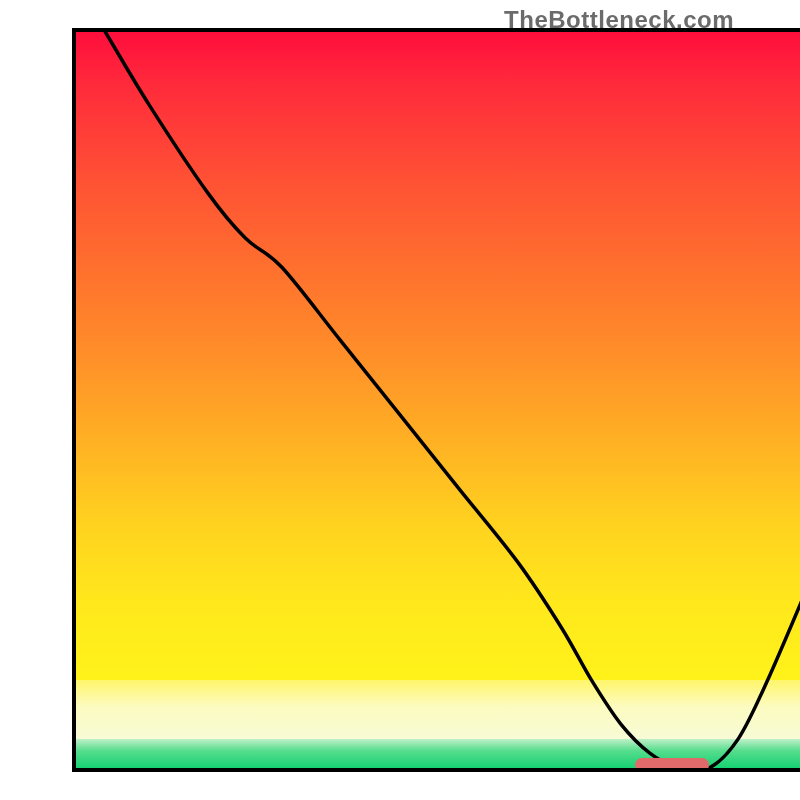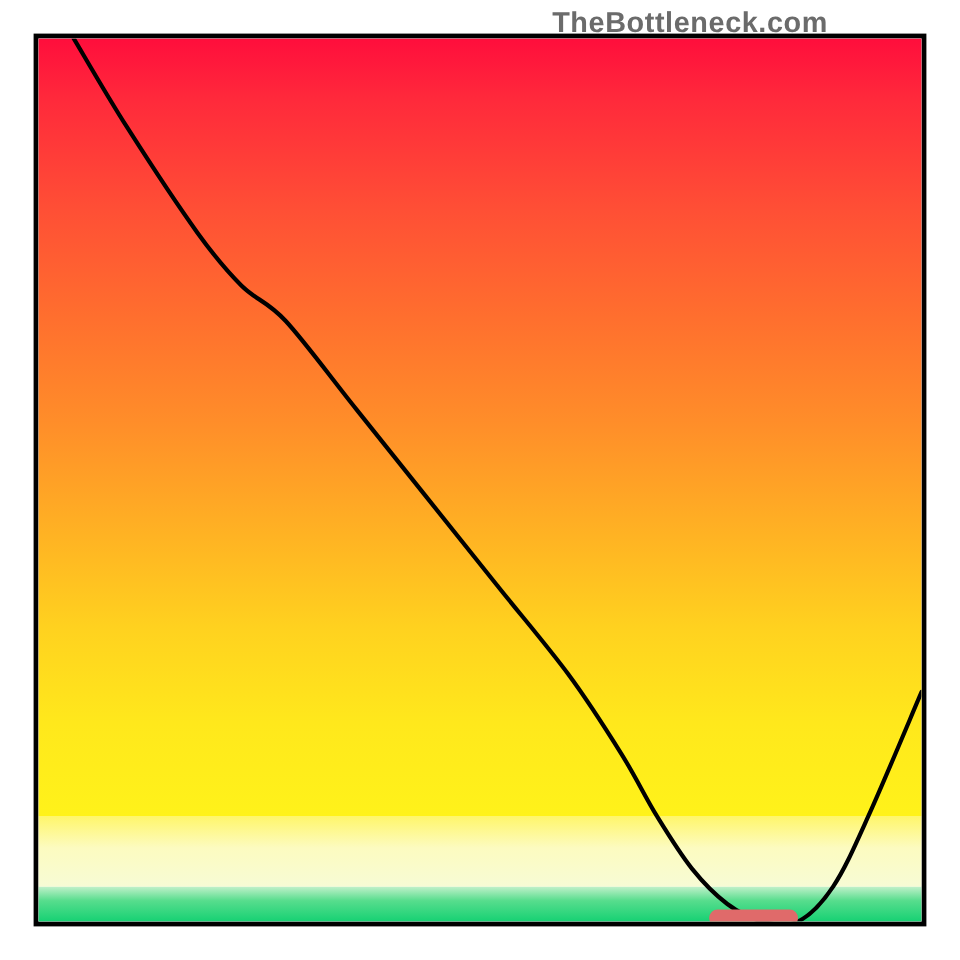--- a/index.html
+++ b/index.html
@@ -7,20 +7,21 @@
     padding: 0;
     width: 800px;
     height: 800px;
     background: #ffffff;
     font-family: Arial, Helvetica, sans-serif;
   }
   .wrap {
     position: relative;
     width: 702px;
     height: 800px;
+    margin-left: 44px;
   }
   .watermark {
     position: absolute;
     top: 6px;
     right: 12px;
     font-size: 24px;
     font-weight: 600;
     color: #6b6b6b;
     letter-spacing: 0.5px;
     z-index: 30;

